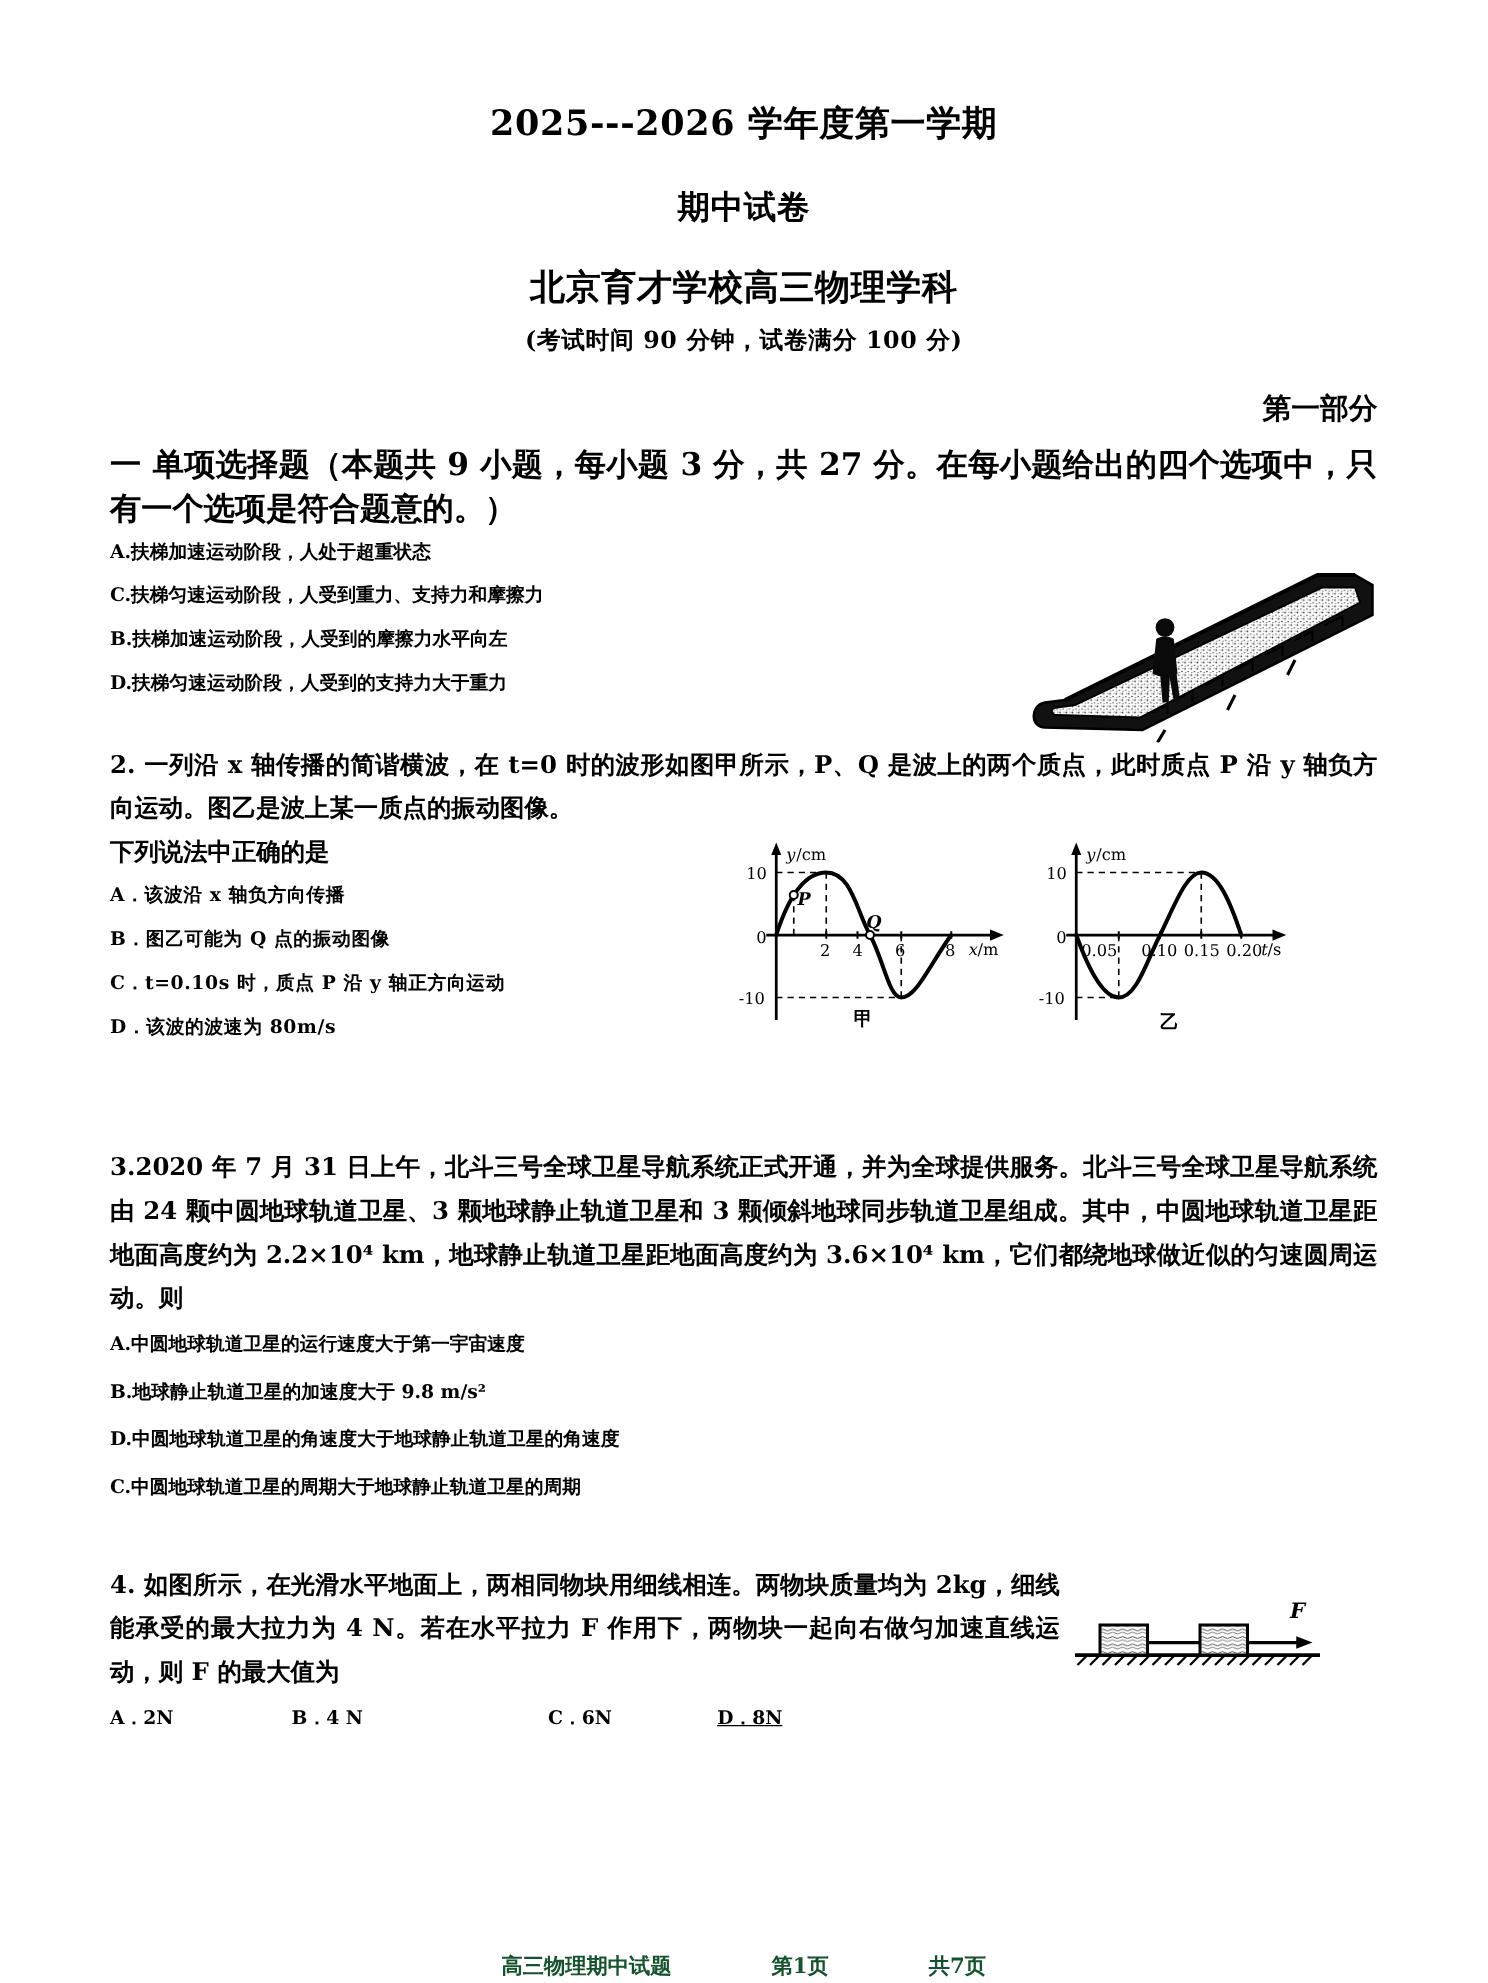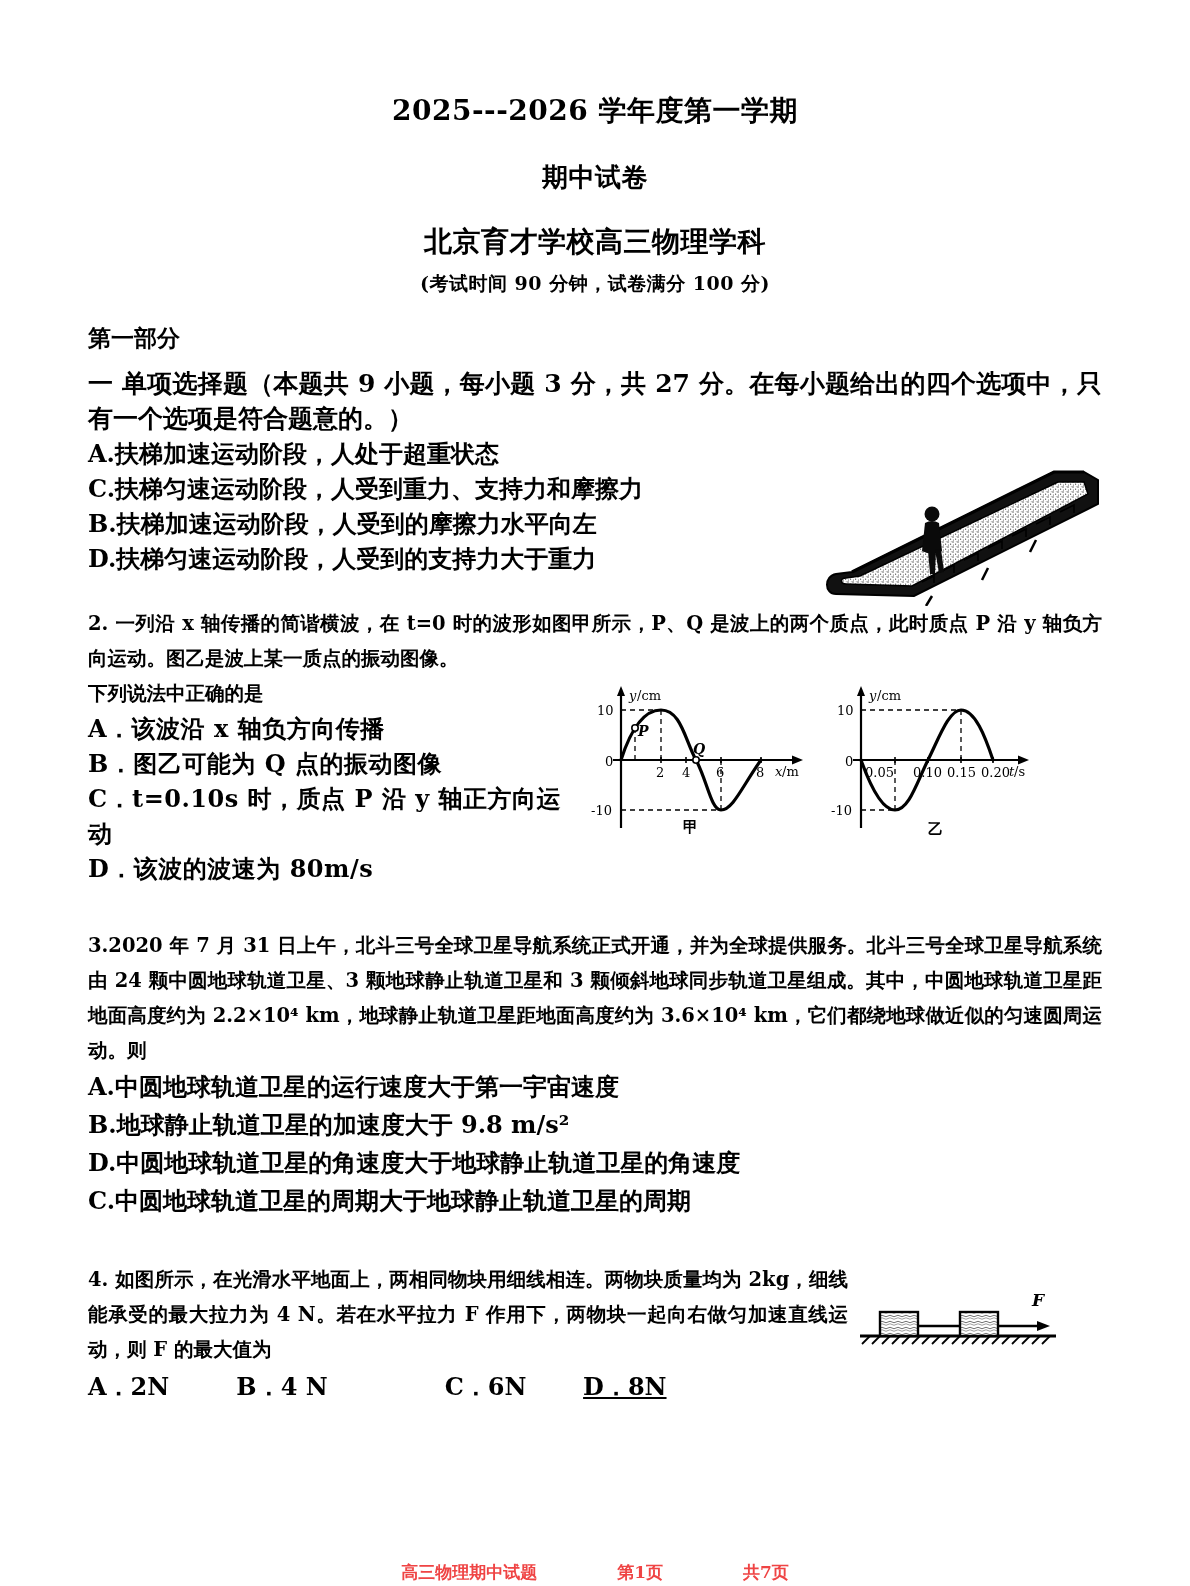--- a/index.html
+++ b/index.html
@@ -15,60 +15,60 @@
     position: relative;
     width: 1190px;
     height: 1586px;
     margin: 0 auto;
     background: #ffffff;
     overflow: hidden;
   }
   .content {
     position: absolute;
     left: 88px;
-    top: 12px;
+    top: 0;
     width: 1014px;
   }
 
   
   .hdr {
     text-align: center;
     font-weight: bold;
     letter-spacing: 0.5px;
   }
   .hdr-1 { font-size: 28px; margin-top: 80px; }
   .hdr-2 { font-size: 28px; margin-top: 28px; }
   .hdr-3 { font-size: 26px; margin-top: 30px; }
   .hdr-4 {
     font-size: 19px;
     margin-top: 10px;
     font-weight: bold;
   }
   .part-title {
-    text-align: left;
+    text-align: right;
     font-size: 23px;
     font-weight: bold;
     margin-top: 26px;
   }
 
   
   .ptxt {
     font-size: 25px;
     line-height: 35px;
     text-align: justify;
     font-weight: bold;
   }
   .q-stem {
     font-size: 19.5px;
     line-height: 35px;
     font-weight: bold;
     text-align: justify;
   }
   .opt {
-    font-size: 24px;
+    font-size: 15px;
     line-height: 35px;
     font-weight: bold;
   }
   .opt-sp { letter-spacing: 0.5px; }
   .spacer-md { height: 30px; }
   .spacer-lg { height: 42px; }
 
   
   .q1-wrap { position: relative; }
   .q1-text { width: 660px; }
@@ -109,21 +109,21 @@
 
   
   .footer {
     position: absolute;
     left: 0;
     right: 0;
     bottom: 2px;
     text-align: center;
     font-size: 17px;
     font-weight: bold;
-    color: #ef4444;
+    color: #14532d;
   }
   .footer span { display: inline-block; }
   .footer .f2 { margin-left: 74px; }
   .footer .f3 { margin-left: 74px; }
 </style>
 </head>
 <body>
 
 <div id="page">
   <div class="content">

